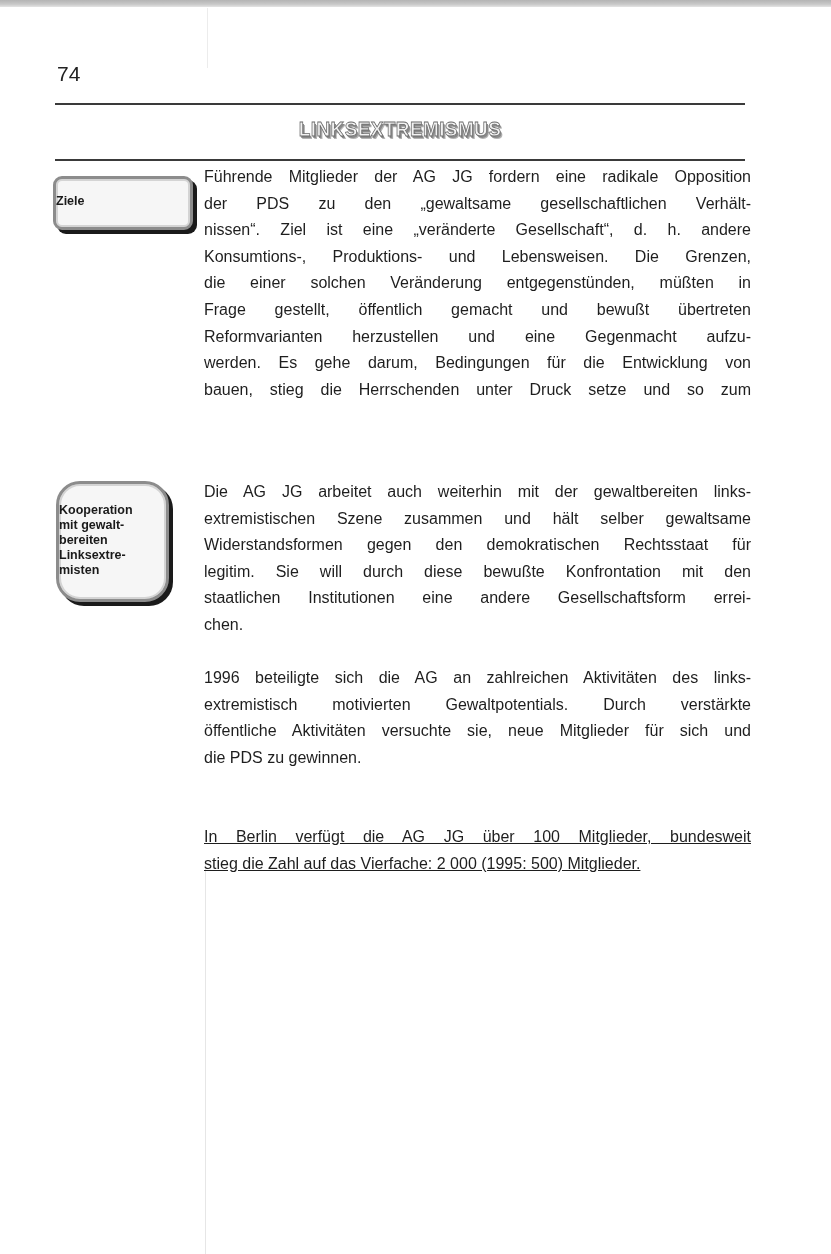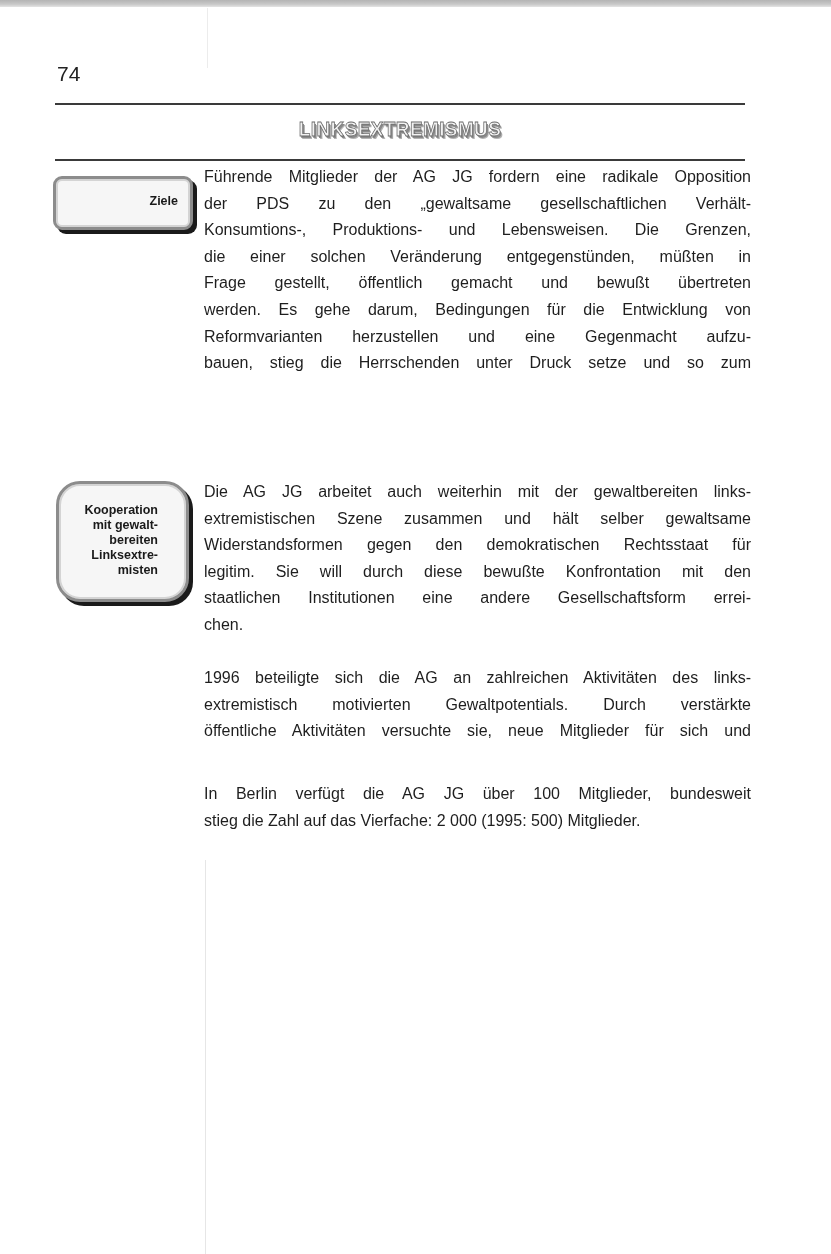--- a/index.html
+++ b/index.html
@@ -61,35 +61,34 @@
       text-shadow: 1.5px 1.5px 0 #8a8a8a, 2.5px 2.5px 0 #b5b5b5;
       transform: scaleX(0.9);
       transform-origin: 400px 0;
     }
     .callout {
       position: absolute;
       box-sizing: border-box;
       border: 3px solid #8c8c8c;
       background: #f6f6f6;
       box-shadow: 4px 4px 0 #1a1a1a, inset 0 0 0 2px #d4d4d4;
-      text-align: right;
       font-weight: bold;
       font-size: 12.5px;
       line-height: 15px;
       color: #1a1a1a;
     }
     .callout.ziele {
       left: 53px; top: 176px;
       width: 140px; height: 54px;
       border-radius: 9px;
       padding: 15px 12px 0 0;
     }
     .callout.kooperation {
       left: 56px; top: 481px;
-      width: 133px; height: 121px;
+      width: 113px; height: 121px;
       border-radius: 24px;
       padding: 19px 28px 0 0;
     }
     .callout span { display: block; }
     .body-text {
       position: absolute;
       left: 204px;
       width: 547px;
       font-size: 16px;
       line-height: 26.6px;
@@ -102,21 +101,21 @@
       text-align: justify;
       text-align-last: justify;
       white-space: nowrap;
     }
     .body-text span.line.last {
       text-align-last: left;
     }
     .p1 { top: 164px; }
     .p2 { top: 479px; }
     .p3 { top: 665px; }
-    .p4 { top: 781px; }
+    .p4 { top: 824px; text-decoration: underline; }
   </style>
 </head>
 <body>
 
 <div class="scan-top-strip"></div>
 <div class="scan-fold-line-top"></div>
 <div class="scan-fold-line"></div>
 
 <div class="page-number">74</div>
 
@@ -132,39 +131,41 @@
   <span>Kooperation</span>
   <span>mit gewalt-</span>
   <span>bereiten</span>
   <span>Linksextre-</span>
   <span>misten</span>
 </div>
 
 <div class="body-text p1">
   <span class="line">Führende Mitglieder der AG JG fordern eine radikale Opposition</span>
   <span class="line">der PDS zu den „gewaltsame gesellschaftlichen Verhält-</span>
+  <span class="line">nissen“. Ziel ist eine „veränderte Gesellschaft“, d. h. andere</span>
   <span class="line">Konsumtions-, Produktions- und Lebensweisen. Die Grenzen,</span>
   <span class="line">die einer solchen Veränderung entgegenstünden, müßten in</span>
   <span class="line">Frage gestellt, öffentlich gemacht und bewußt übertreten</span>
+  <span class="line">Reformvarianten herzustellen und eine Gegenmacht aufzu-</span>
   <span class="line">werden. Es gehe darum, Bedingungen für die Entwicklung von</span>
-  <span class="line">Reformvarianten herzustellen und eine Gegenmacht aufzu-</span>
   <span class="line">bauen, stieg die Herrschenden unter Druck setze und so zum</span>
 </div>
 
 <div class="body-text p2">
   <span class="line">Die AG JG arbeitet auch weiterhin mit der gewaltbereiten links-</span>
   <span class="line">extremistischen Szene zusammen und hält selber gewaltsame</span>
   <span class="line">Widerstandsformen gegen den demokratischen Rechtsstaat für</span>
   <span class="line">legitim. Sie will durch diese bewußte Konfrontation mit den</span>
   <span class="line">staatlichen Institutionen eine andere Gesellschaftsform errei-</span>
   <span class="line last">chen.</span>
 </div>
 
 <div class="body-text p3">
   <span class="line">1996 beteiligte sich die AG an zahlreichen Aktivitäten des links-</span>
   <span class="line">extremistisch motivierten Gewaltpotentials. Durch verstärkte</span>
   <span class="line">öffentliche Aktivitäten versuchte sie, neue Mitglieder für sich und</span>
+  <span class="line last">die PDS zu gewinnen.</span>
 </div>
 
 <div class="body-text p4">
   <span class="line">In Berlin verfügt die AG JG über 100 Mitglieder, bundesweit</span>
   <span class="line last">stieg die Zahl auf das Vierfache: 2 000 (1995: 500) Mitglieder.</span>
 </div>
 
 </body></html>

